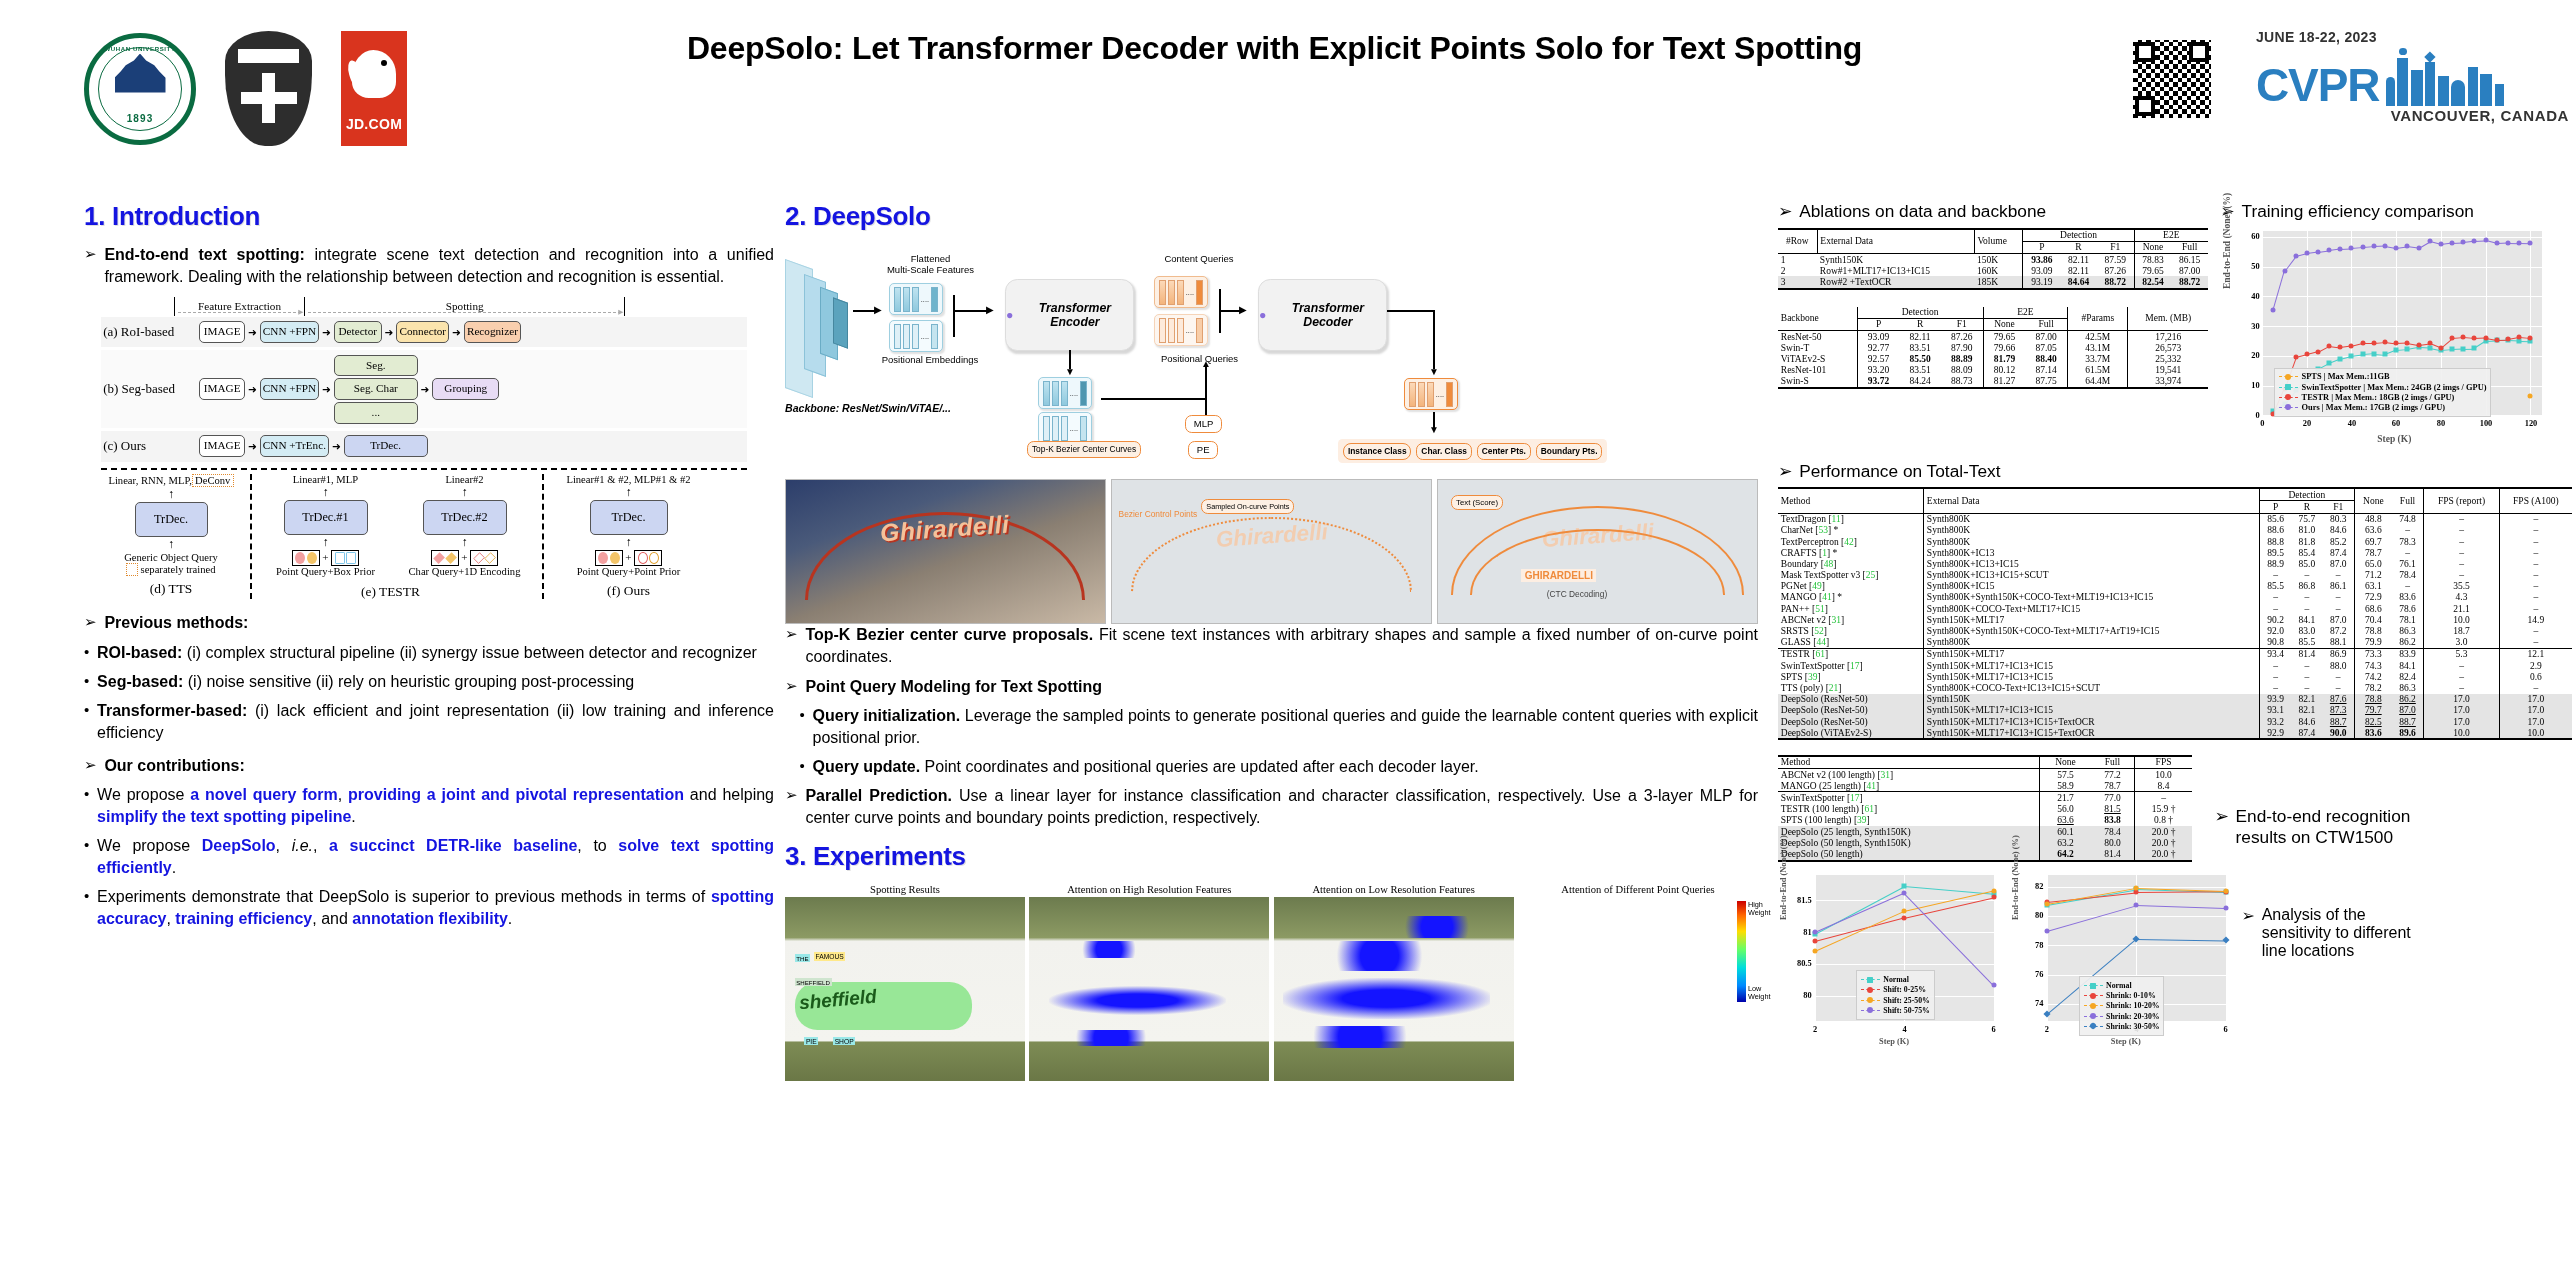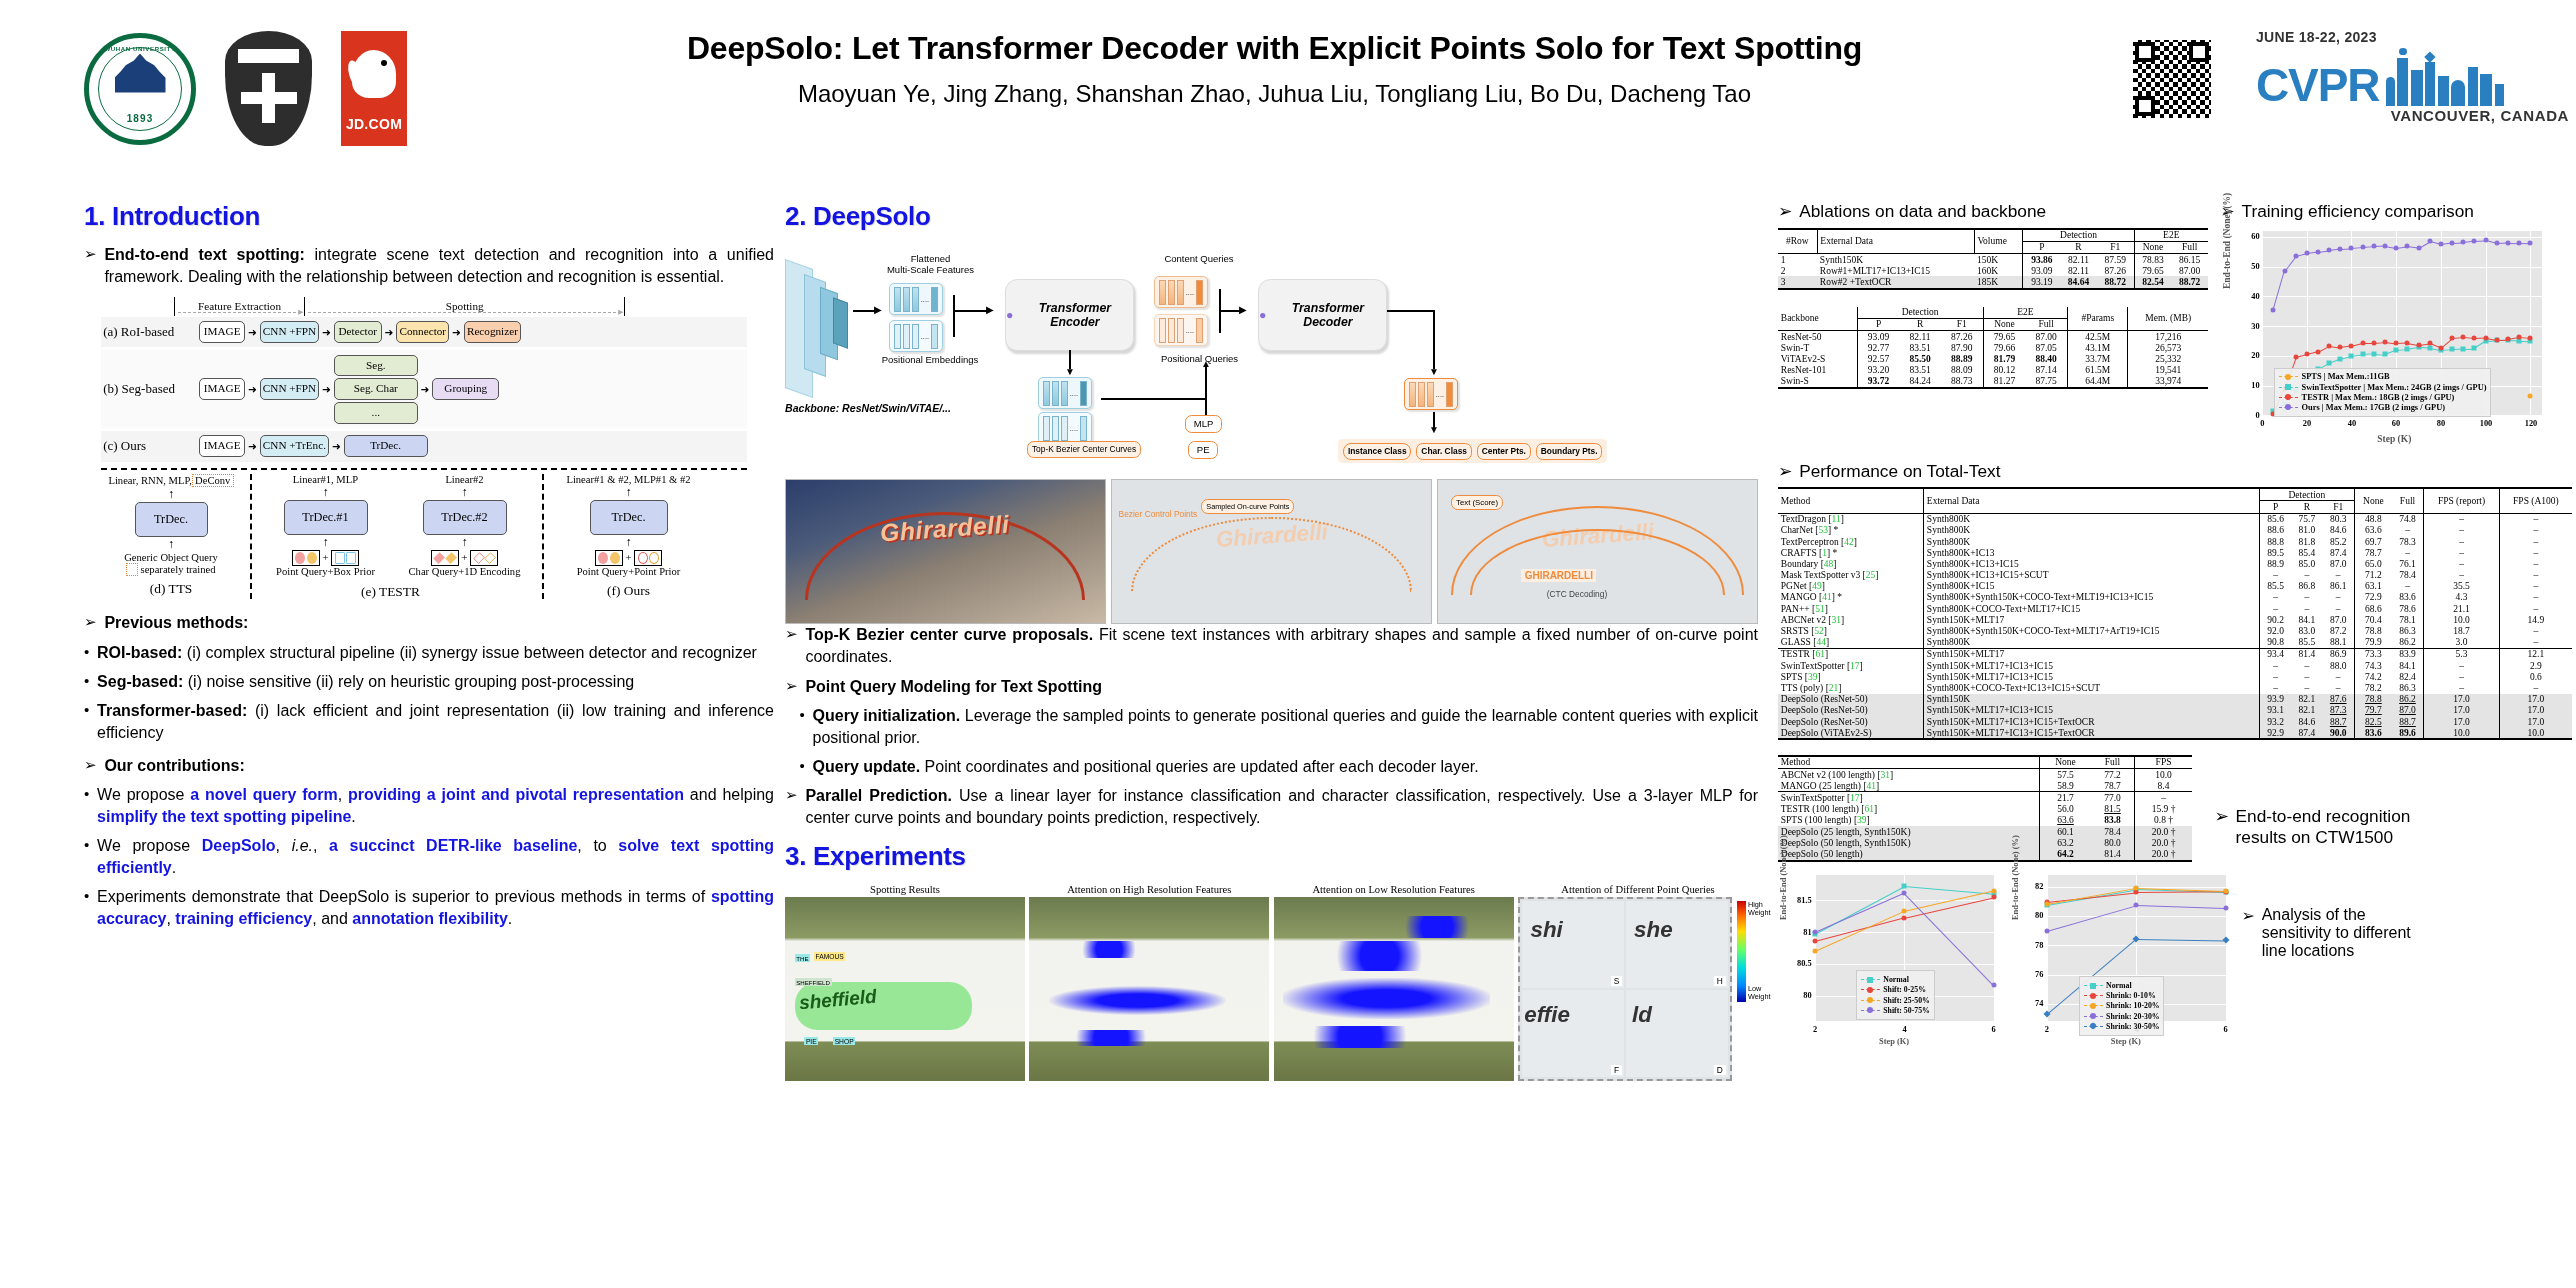--- a/index.html
+++ b/index.html
@@ -167,21 +167,20 @@
     <div class="logo-jd">
       <div class="logo-jd-dog"></div>
       <div class="logo-jd-ear"></div>
       <div class="logo-jd-eye"></div>
       <div class="logo-jd-text">JD.COM</div>
     </div>
   </div>
 
   <div class="title-block">
     <div class="poster-title">DeepSolo: Let Transformer Decoder with Explicit Points Solo for Text Spotting</div>
-    <div class="poster-authors">Maoyuan Ye, Jing Zhang, Shanshan Zhao, Juhua Liu, Tongliang Liu, Bo Du, Dacheng Tao</div>
   </div>
 
   <div class="qr">
     <div class="qr-sq" style="left:2.2px;top:2.2px;"></div>
     <div class="qr-sq" style="right:2.2px;top:2.2px;"></div>
     <div class="qr-sq" style="left:2.2px;bottom:2.2px;"></div>
   </div>
 
   <div class="cvpr">
     <div class="cvpr-date">JUNE 18-22, 2023</div>
@@ -561,38 +560,20 @@
       <div class="strip-cap">Attention on Low Resolution Features</div>
       <div style="height:184px;position:relative;overflow:hidden;background:linear-gradient(180deg,#6c7b4e 0%,#8c9a63 22%,#f2f2ee 24%,#f4f4ef 78%,#7e8c55 79%,#6a7746 100%);">
         <div style="position:absolute;left:50%;top:10%;width:36%;height:12%;background:radial-gradient(circle,#1414ff 35%,rgba(20,20,255,0) 72%);"></div>
         <div style="position:absolute;left:20%;top:24%;width:48%;height:16%;background:radial-gradient(circle,#1414ff 32%,rgba(20,20,255,0) 72%);"></div>
         <div style="position:absolute;left:4%;top:44%;width:86%;height:22%;background:radial-gradient(ellipse,#1414ff 30%,rgba(20,20,255,0) 74%);"></div>
         <div style="position:absolute;left:10%;top:70%;width:52%;height:12%;background:radial-gradient(circle,#1414ff 34%,rgba(20,20,255,0) 74%);"></div>
       </div>
     </div>
     <div class="strip-col" style="position:relative;">
       <div class="strip-cap">Attention of Different Point Queries</div>
-      <div style="height:184px;display:grid;grid-template-columns:1fr 1fr;grid-template-rows:1fr 1fr;gap:1.7px;border:2.2px dashed #999;padding:2.2px;background:#dfe3e6;width:calc(100% - 26px);">
-        <div style="position:relative;background:#e8ebee;overflow:hidden;">
-          <div style="position:absolute;left:8%;top:18%;font-size:22.4px;font-weight:bold;font-style:italic;color:#333;">shi</div>
-          <div style="position:absolute;right:2.2px;bottom:2.2px;background:#fff;font-size:8.4px;padding:0 2.8px;">S</div>
-        </div>
-        <div style="position:relative;background:#e8ebee;overflow:hidden;">
-          <div style="position:absolute;left:8%;top:18%;font-size:22.4px;font-weight:bold;font-style:italic;color:#333;">she</div>
-          <div style="position:absolute;right:2.2px;bottom:2.2px;background:#fff;font-size:8.4px;padding:0 2.8px;">H</div>
-        </div>
-        <div style="position:relative;background:#e8ebee;overflow:hidden;">
-          <div style="position:absolute;left:2%;top:14%;font-size:22.4px;font-weight:bold;font-style:italic;color:#333;">effie</div>
-          <div style="position:absolute;right:2.2px;bottom:2.2px;background:#fff;font-size:8.4px;padding:0 2.8px;">F</div>
-        </div>
-        <div style="position:relative;background:#e8ebee;overflow:hidden;">
-          <div style="position:absolute;left:6%;top:14%;font-size:22.4px;font-weight:bold;font-style:italic;color:#333;">ld</div>
-          <div style="position:absolute;right:2.2px;bottom:2.2px;background:#fff;font-size:8.4px;padding:0 2.8px;">D</div>
-        </div>
-      </div>
       <div style="position:absolute;right:0;top:17px;width:22.4px;">
         <div style="width:9.5px;height:101px;background:linear-gradient(180deg,#c00 0%,#f60 14%,#fd0 30%,#6f6 48%,#0dd 66%,#08f 84%,#00a 100%);margin-left:1.1px;"></div>
         <div style="position:absolute;left:12.3px;top:0;font-size:7.3px;line-height:1.1;">High Weight</div>
         <div style="position:absolute;left:12.3px;top:84px;font-size:7.3px;line-height:1.1;">Low Weight</div>
       </div>
     </div>
   </div>
 </div>
 
 <div class="col col-right">

